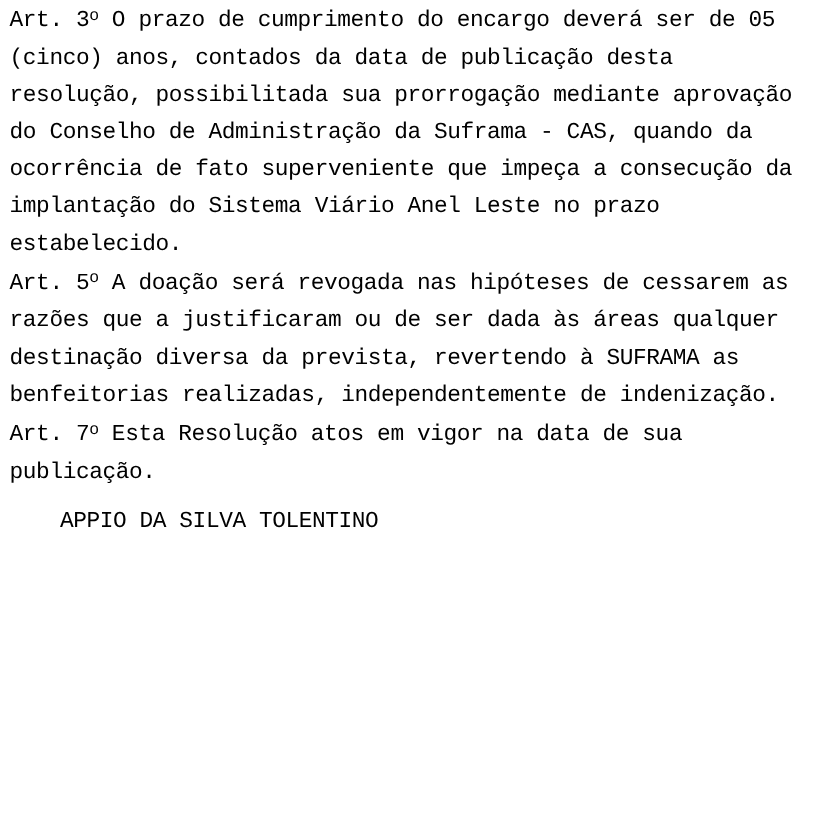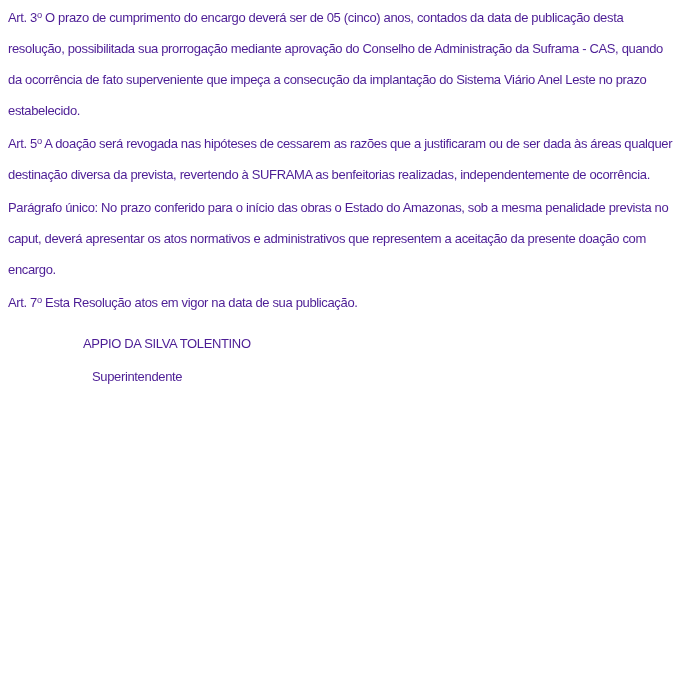--- a/index.html
+++ b/index.html
@@ -11,52 +11,50 @@
       width: 680px;
       height: 697px;
       overflow: hidden;
       position: relative;
     }
     .doc {
       position: absolute;
       left: 8px;
       top: 2px;
       width: 668px;
-      font-family: Liberation Sans, sans-serif;
-      font-size: 13px;
+      font-family: Liberation Mono, monospace;
+      font-size: 19px;
       line-height: 31px;
-      color: #4c1d95;
+      color: #000000;
       letter-spacing: -0.35px;
     }
     .para {
       margin: 0 0 2px 0;
       padding: 0;
     }
     .sup {
       font-size: 0.72em;
       vertical-align: 0.42em;
       line-height: 0;
     }
     .sig-name {
-      margin: 10px 0 0 75px;
+      margin: 10px 0 0 42px;
       line-height: 31px;
     }
     .sig-title {
       margin: 2px 0 0 84px;
       line-height: 31px;
     }
   </style>
 </head>
 <body>
 
 <div class="doc">
   <p class="para"><span>Art. 3</span><span class="sup">o</span><span> O prazo de cumprimento do encargo deverá ser de 05 (cinco) anos, contados da data de publicação desta resolução, possibilitada sua prorrogação mediante aprovação do Conselho de Administração da Suframa - CAS, quando da ocorrência de fato superveniente que impeça a consecução da implantação do Sistema Viário Anel Leste no prazo estabelecido.</span></p>
 
 
-  <p class="para"><span>Art. 5</span><span class="sup">o</span><span> A doação será revogada nas hipóteses de cessarem as razões que a justificaram ou de ser dada às áreas qualquer destinação diversa da prevista, revertendo à SUFRAMA as benfeitorias realizadas, independentemente de ocorrência.</span></p>
+  <p class="para"><span>Art. 5</span><span class="sup">o</span><span> A doação será revogada nas hipóteses de cessarem as razões que a justificaram ou de ser dada às áreas qualquer destinação diversa da prevista, revertendo à SUFRAMA as benfeitorias realizadas, independentemente de indenização.</span></p>
 
-  <p class="para">Parágrafo único: No prazo conferido para o início das obras o Estado do Amazonas, sob a mesma penalidade prevista no caput, deverá apresentar os atos normativos e administrativos que representem a aceitação da presente doação com encargo.</p>
 
   <p class="para"><span>Art. 7</span><span class="sup">o</span><span> Esta Resolução atos em vigor na data de sua publicação.</span></p>
 
   <div class="sig-name">APPIO DA SILVA TOLENTINO</div>
-  <div class="sig-title">Superintendente</div>
 </div>
 
 </body></html>

